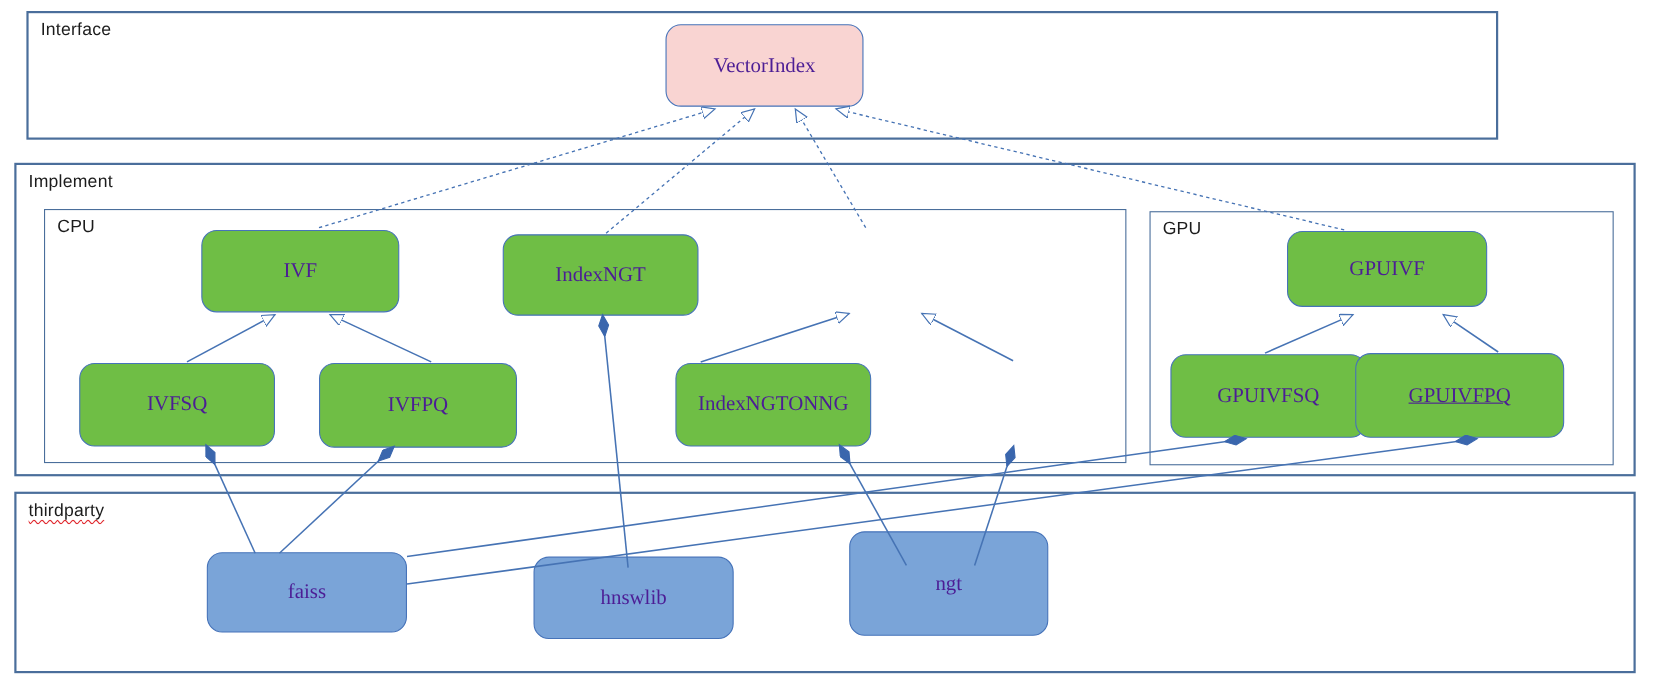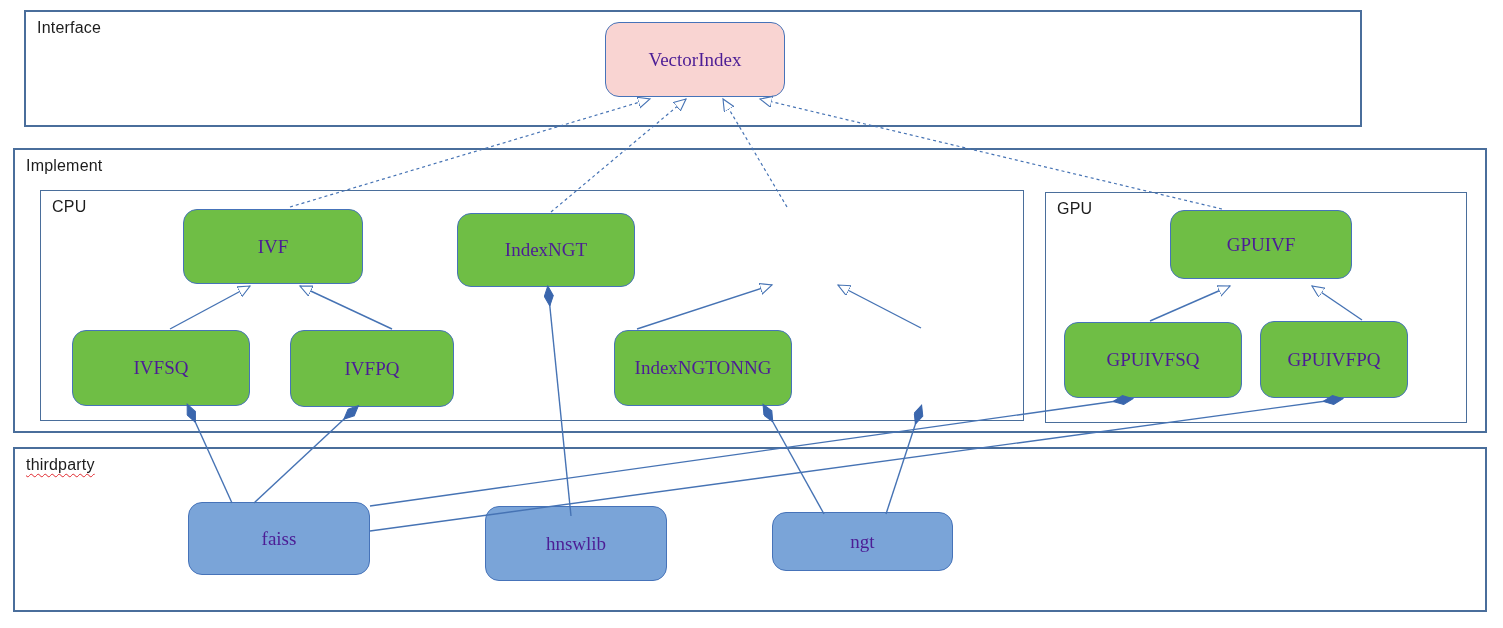--- a/index.html
+++ b/index.html
@@ -80,36 +80,36 @@
 
   <div class="node iface" style="left:605px;top:22px;width:180px;height:75px;">VectorIndex</div>
 
   <div class="node impl" style="left:183px;top:209px;width:180px;height:75px;">IVF</div>
 
   <div class="node impl" style="left:457px;top:213px;width:178px;height:74px;">IndexNGT</div>
 
 
   <div class="node impl" style="left:72px;top:330px;width:178px;height:76px;">IVFSQ</div>
 
-  <div class="node impl" style="left:290px;top:330px;width:164px;height:77px;text-align:center;">IVFPQ</div>
+  <div class="node impl" style="left:290px;top:330px;width:180px;height:77px;text-align:center;">IVFPQ</div>
 
   <div class="node impl" style="left:614px;top:330px;width:178px;height:76px;">IndexNGTONNG</div>
 
 
   <div class="node impl" style="left:1170px;top:210px;width:182px;height:69px;font-family:Liberation Serif, serif;">GPUIVF</div>
 
   <div class="node impl" style="left:1064px;top:322px;width:178px;height:76px;">GPUIVFSQ</div>
 
-  <div class="node impl" style="left:1260px;top:321px;width:148px;height:77px;">GPUIVFPQ</div>
+  <div class="node impl" style="left:1232px;top:321px;width:190px;height:77px;text-decoration:underline;">GPUIVFPQ</div>
 
   <div class="node third" style="left:188px;top:502px;width:182px;height:73px;">faiss</div>
 
   <div class="node third" style="left:485px;top:506px;width:182px;height:75px;">hnswlib</div>
 
-  <div class="node third" style="left:772px;top:512px;width:181px;height:59px;">ngt</div>
+  <div class="node third" style="left:772px;top:483px;width:181px;height:95px;">ngt</div>
 
   <svg class="edges" width="1503" height="628" viewBox="0 0 1503 628">
     <defs>
       <marker id="hollowTri" markerUnits="userSpaceOnUse" markerWidth="14" markerHeight="13" refX="12" refY="5.5" orient="auto">
         <path d="M0,0 L12,5.5 L0,11 Z" fill="#ffffff" stroke="#4673b4" stroke-width="1.1"></path>
       </marker>
       <marker id="fillDiamond" markerUnits="userSpaceOnUse" markerWidth="22" markerHeight="12" refX="18" refY="5" orient="auto">
         <path d="M0,5 L10,0.5 L20,5 L10,9.5 Z" fill="#3a66ad" stroke="#3a66ad"></path>
       </marker>
     </defs>

